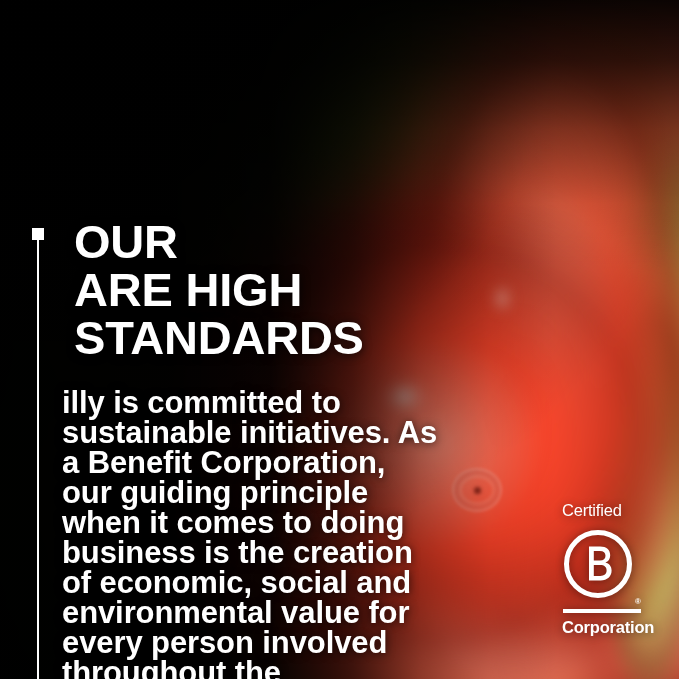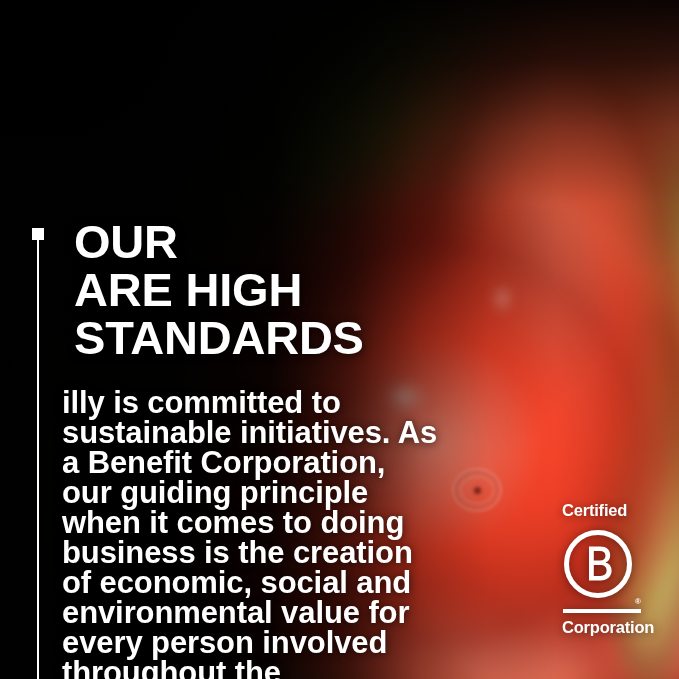--- a/index.html
+++ b/index.html
@@ -191,21 +191,21 @@
     position: absolute;
     left: 562px;
     top: 500px;
     width: 80px;
     color: #ffffff;
     text-align: center;
     filter: drop-shadow(0 1px 4px rgba(0,0,0,0.45));
   }
   .bcorp-word {
     font-size: 16.5px;
-    font-weight: 700;
+    font-weight: 400;
     line-height: 20px;
     letter-spacing: -0.2px;
     text-align: left;
   }
   .bcorp-circle {
     position: relative;
     width: 70px;
     height: 70px;
     margin: 9px 0 0 1px;
   }

